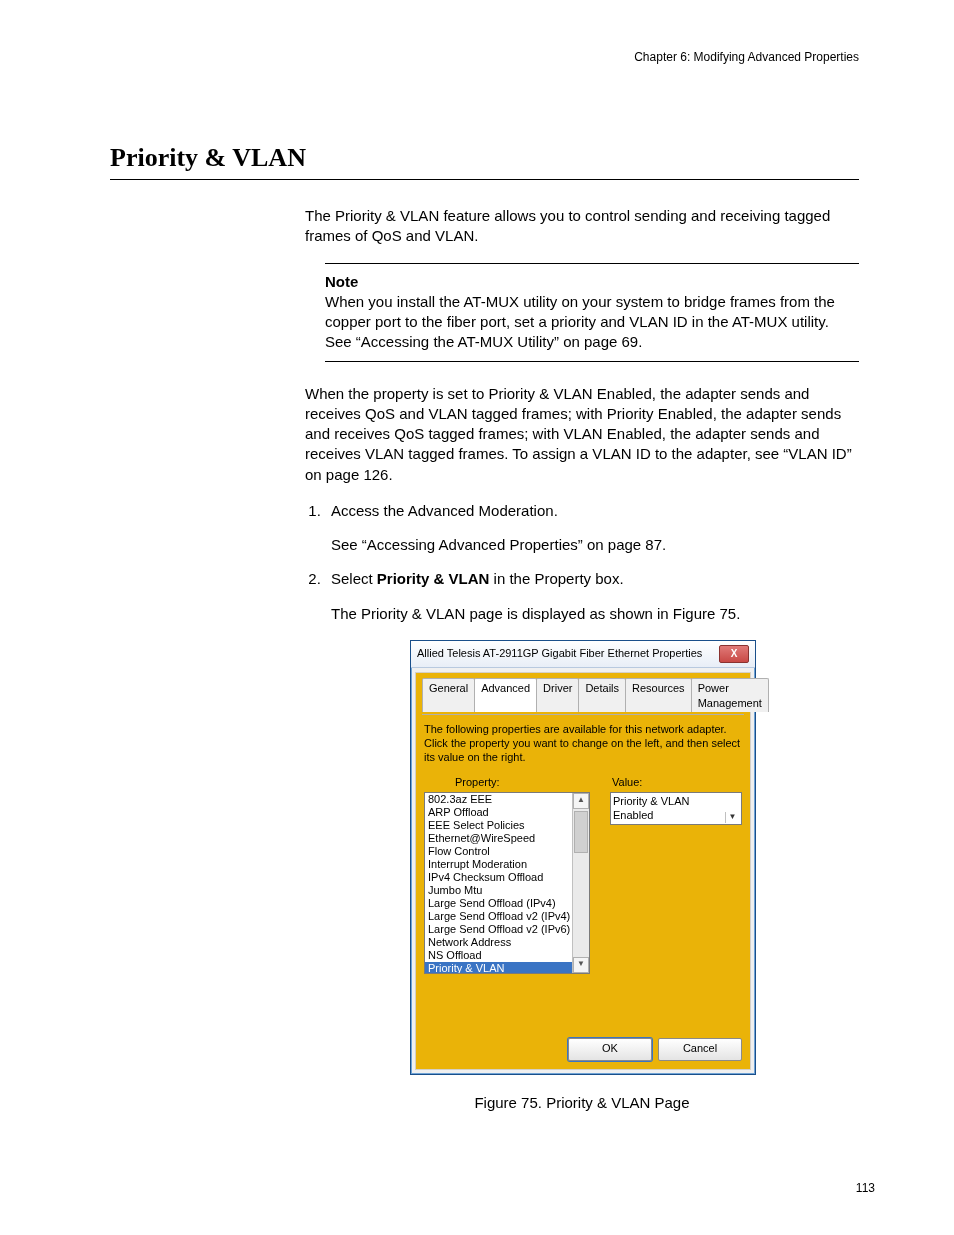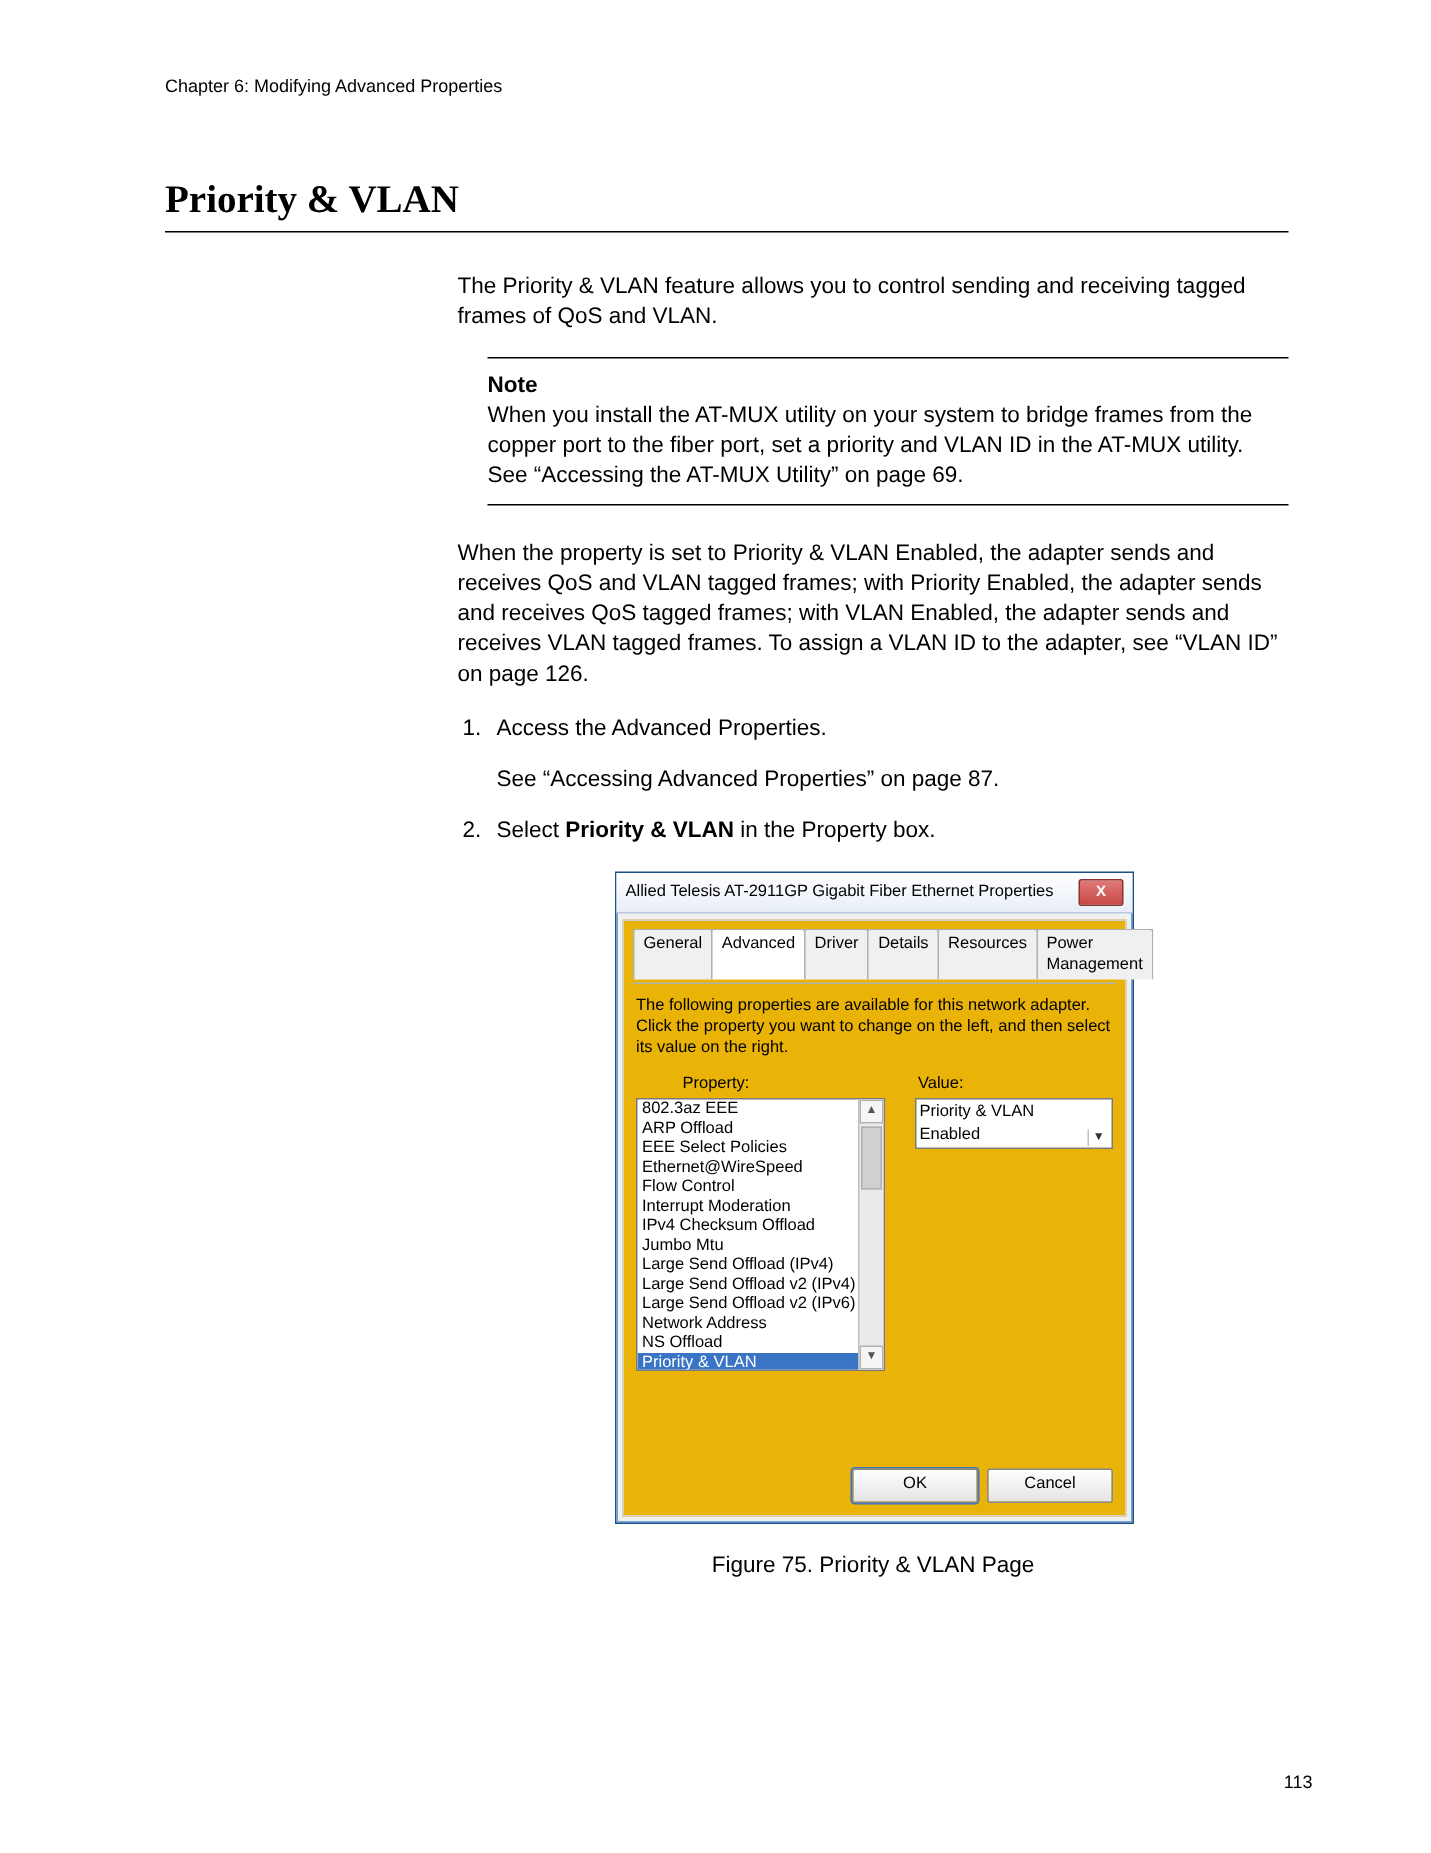--- a/index.html
+++ b/index.html
@@ -10,24 +10,24 @@
     color: #000;
   }
   .page {
     width: 954px;
     height: 1235px;
     position: relative;
     box-sizing: border-box;
     padding: 50px 95px 50px 110px;
   }
   .chapter-header {
-    text-align: left;
+    text-align: right;
     font-size: 12px;
     color: #000;
-    margin-bottom: 54px;
+    margin-bottom: 79px;
   }
   .section-title {
     font-family: "Times New Roman", Times, serif;
     font-weight: bold;
     font-size: 26px;
     margin: 0 0 6px 0;
   }
   .hr-line {
     border: none;
     border-top: 1px solid #000;
@@ -271,25 +271,26 @@
     <div class="note-box">
       <div class="note-label">Note</div>
       <div>When you install the AT-MUX utility on your system to bridge frames from the copper port to the fiber port, set a priority and VLAN ID in the AT-MUX utility. See “Accessing the AT-MUX Utility” on page 69.</div>
     </div>
 
     <p class="para">When the property is set to Priority &amp; VLAN Enabled, the adapter sends and receives QoS and VLAN tagged frames; with Priority Enabled, the adapter sends and receives QoS tagged frames; with VLAN Enabled, the adapter sends and receives VLAN tagged frames. To assign a VLAN ID to the adapter, see “VLAN ID” on page 126.</p>
 
 
     <ol class="steps">
       <li>
-        <span>Access the Advanced Properties.</span>
+        <span>Access the Advanced Moderation.</span>
         <div class="step-sub">See “Accessing Advanced Properties” on page 87.</div>
       </li>
       <li>
         <span>Select </span><span class="strong">Priority &amp; VLAN</span><span> in the Property box.</span>
+        <div class="step-sub">The Priority &amp; VLAN page is displayed as shown in Figure 75.</div>
       </li>
     </ol>
 
     <div class="dialog-wrap">
       <div class="dialog">
         <div class="dlg-titlebar">
           <span class="dlg-title">Allied Telesis AT-2911GP Gigabit Fiber Ethernet Properties</span>
           <span class="dlg-close">X</span>
         </div>
         <div class="dlg-body">

